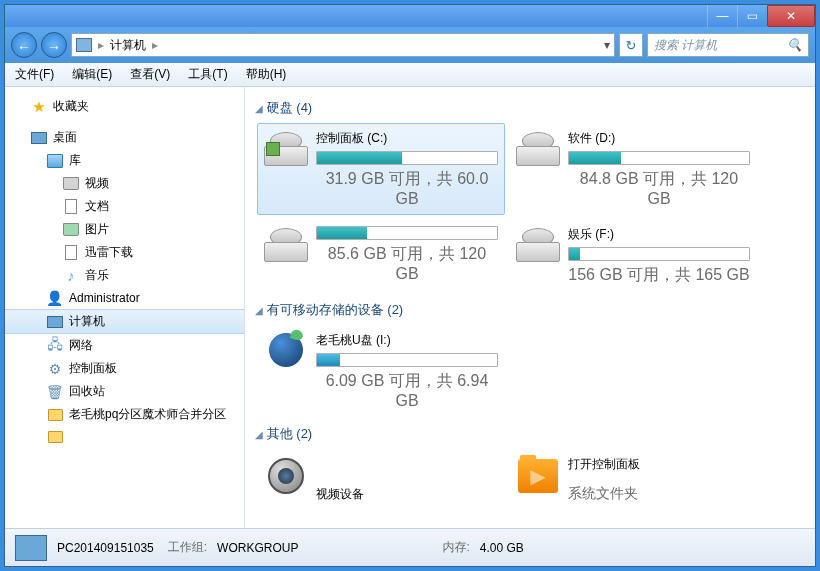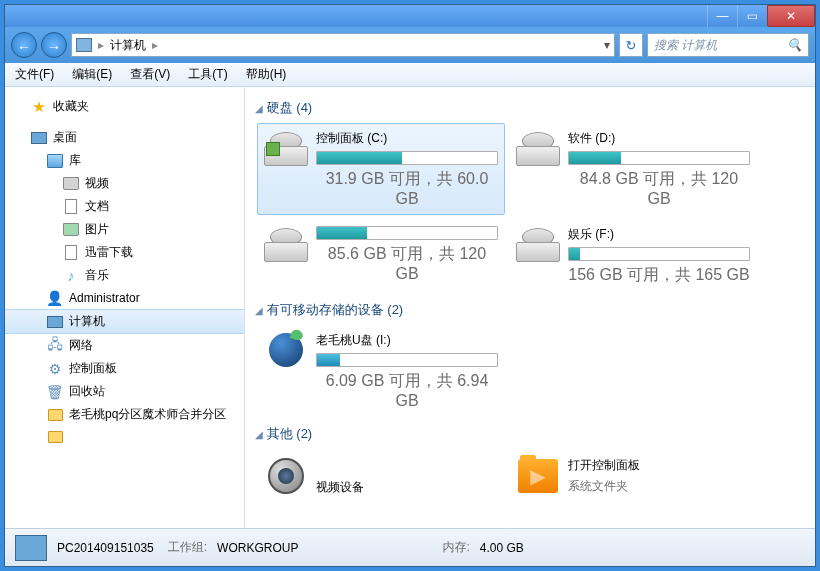--- a/index.html
+++ b/index.html
@@ -58,21 +58,21 @@
   .drive-stat { color: #6c6c6c; font-size: 16px; text-align: center; }
   .usb-icon { width: 44px; height: 36px; display: flex; align-items: center; justify-content: center; font-size: 32px; }
   .usb-icon .circ { width: 34px; height: 34px; border-radius: 50%; background: radial-gradient(circle at 35% 30%, #4a90d8, #123a68); position: relative; }
   .usb-icon .leaf { position: absolute; top: -3px; right: 0; width: 12px; height: 10px; background: #56c070; border-radius: 50% 50% 50% 0; transform: rotate(20deg); }
   .other-icon { width: 44px; height: 40px; display: flex; align-items: center; justify-content: center; }
   .cam { width: 36px; height: 36px; border-radius: 50%; background: radial-gradient(circle at 35% 30%, #e0e0e0, #808080); border: 2px solid #505050; display: flex; align-items: center; justify-content: center; }
   .cam::after { content: ''; width: 16px; height: 16px; border-radius: 50%; background: radial-gradient(#5a7aa0, #203040); }
   .ofolder { width: 40px; height: 34px; background: linear-gradient(#ffb030, #f08000); border-radius: 3px; position: relative; display: flex; align-items: center; justify-content: center; }
   .ofolder::before { content: ''; position: absolute; top: -4px; left: 2px; width: 16px; height: 6px; background: #ffb030; border-radius: 2px 2px 0 0; }
   .ofolder .play { color: rgba(255,255,255,0.5); font-size: 20px; }
-  .subtext { color: #6c6c6c; font-size: 12px; }
+  .subtext { color: #6c6c6c; font-size: 14px; margin-top: 8px; }
   .statusbar { height: 38px; background: linear-gradient(#f0f6fc, #dfe8f2); border-top: 1px solid #c0d0e0; display: flex; align-items: center; padding: 0 10px; gap: 10px; font-size: 12px; }
   .statusbar .pc-icon { width: 32px; height: 26px; background: #6aa8d8; border: 1px solid #3a6890; }
   .statusbar .label { color: #6c6c6c; margin-left: 4px; }
   .divider { height: 8px; }
 </style>
 </head>
 <body>
 
 <div class="window">
 

